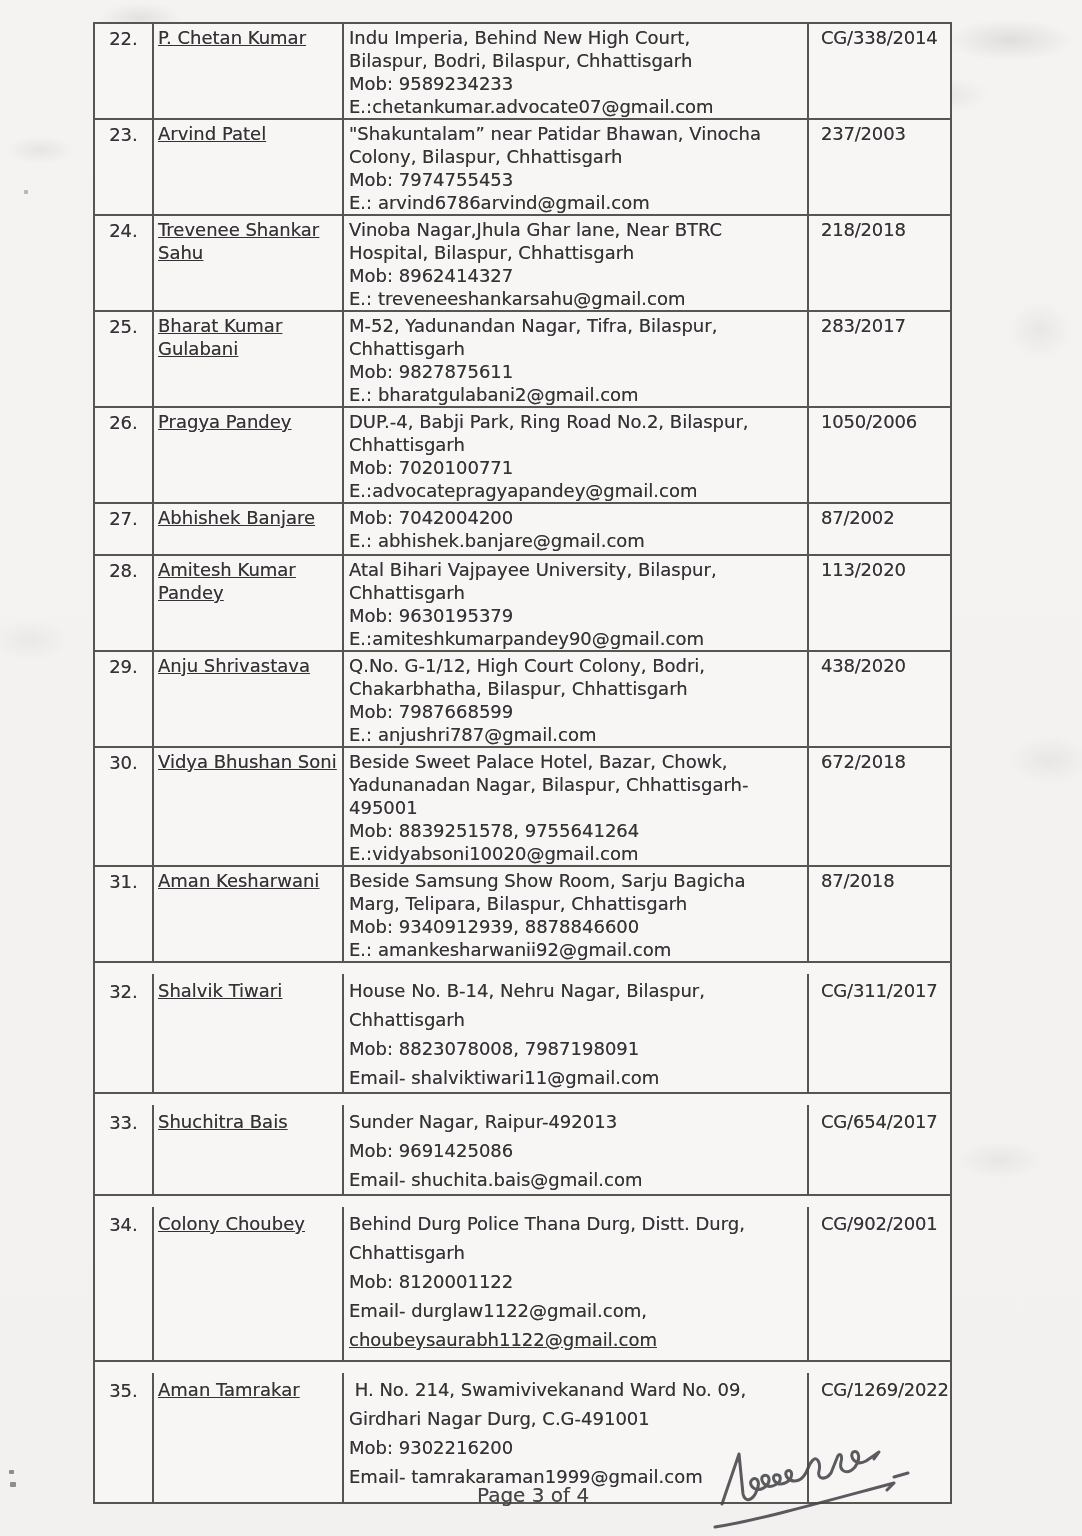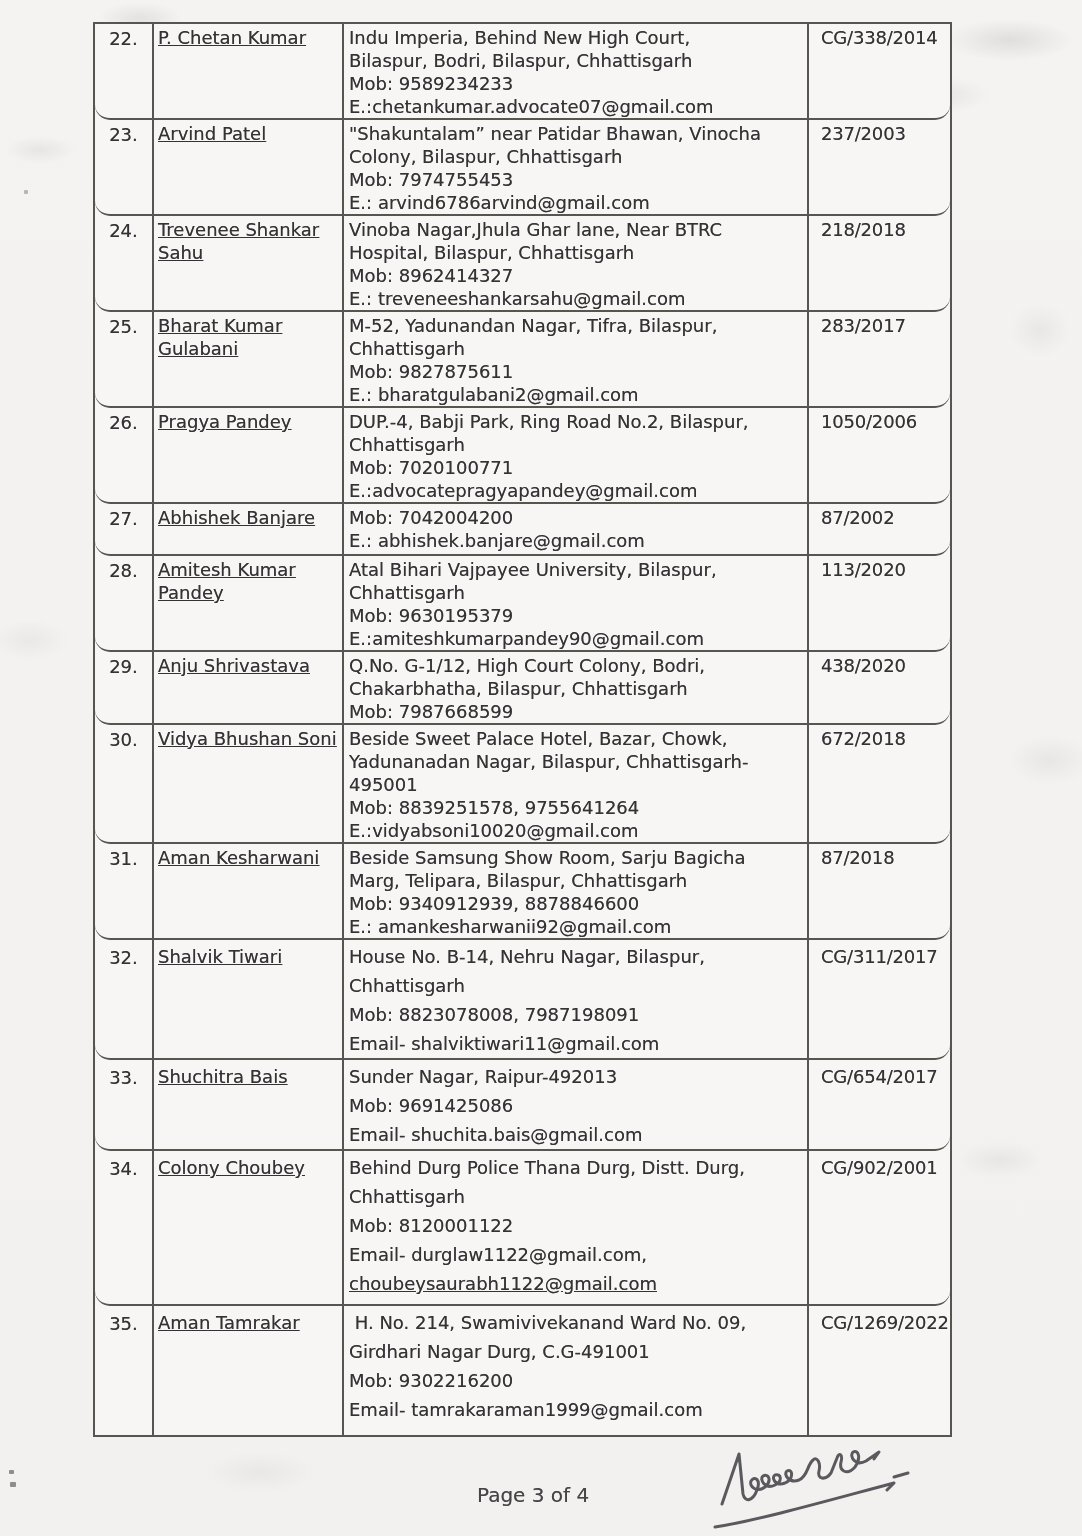--- a/index.html
+++ b/index.html
@@ -32,21 +32,20 @@
     width: 859px;
     border: 2px solid #57554f;
     background: #f7f6f4;
   }
   .row {
     display: flex;
     align-items: stretch;
     border-bottom: 2px solid #57554f;
     font-size: 18px;
     text-shadow: 0 0 0.6px rgba(55,55,58,0.65);
-    border-radius: 15px;
   }
   .row:last-child { border-bottom: none; }
   .cell { padding-top: 2px; }
   .col-no {
     width: 59px; flex: 0 0 59px;
     border-right: 2px solid #57554f;
     text-align: center;
     padding-top: 3px;
   }
   .col-name {
@@ -60,21 +59,21 @@
     width: 465px; flex: 0 0 465px;
     border-right: 2px solid #57554f;
     padding-left: 5px; padding-right: 2px;
   }
   .col-reg {
     width: 145px; flex: 1 1 auto;
     padding-left: 12px;
     letter-spacing: -0.2px;
   }
   .row.normal { line-height: 23px; }
-  .row.wide   { line-height: 29px; }
+  .row.wide   { line-height: 29px; margin-top: 11px; }
   .addr-line { white-space: pre; }
   .addr-line.underlined { text-decoration: underline; }
   
   .row:nth-child(6)  { min-height: 52px; }
   .row:nth-child(12) { min-height: 90px; }
   .row:nth-child(13) { min-height: 155px; }
   .row:nth-child(14) { min-height: 129px; }
   .footer-label {
     position: absolute;
     left: 477px; top: 1483px;
@@ -184,20 +183,21 @@
     <div class="cell col-reg">113/2020</div>
   </div>
 
   <div class="row normal">
     <div class="cell col-no">29.</div>
     <div class="cell col-name">Anju Shrivastava</div>
     <div class="cell col-addr">
             <div class="addr-line">Q.No. G-1/12, High Court Colony, Bodri,</div>
             <div class="addr-line">Chakarbhatha, Bilaspur, Chhattisgarh</div>
             <div class="addr-line">Mob: 7987668599</div>
+            <div class="addr-line">E.: anjushri787@gmail.com</div>
           </div>
     <div class="cell col-reg">438/2020</div>
   </div>
 
   <div class="row normal">
     <div class="cell col-no">30.</div>
     <div class="cell col-name">Vidya Bhushan Soni</div>
     <div class="cell col-addr">
             <div class="addr-line">Beside Sweet Palace Hotel, Bazar, Chowk,</div>
             <div class="addr-line">Yadunanadan Nagar, Bilaspur, Chhattisgarh-</div>

